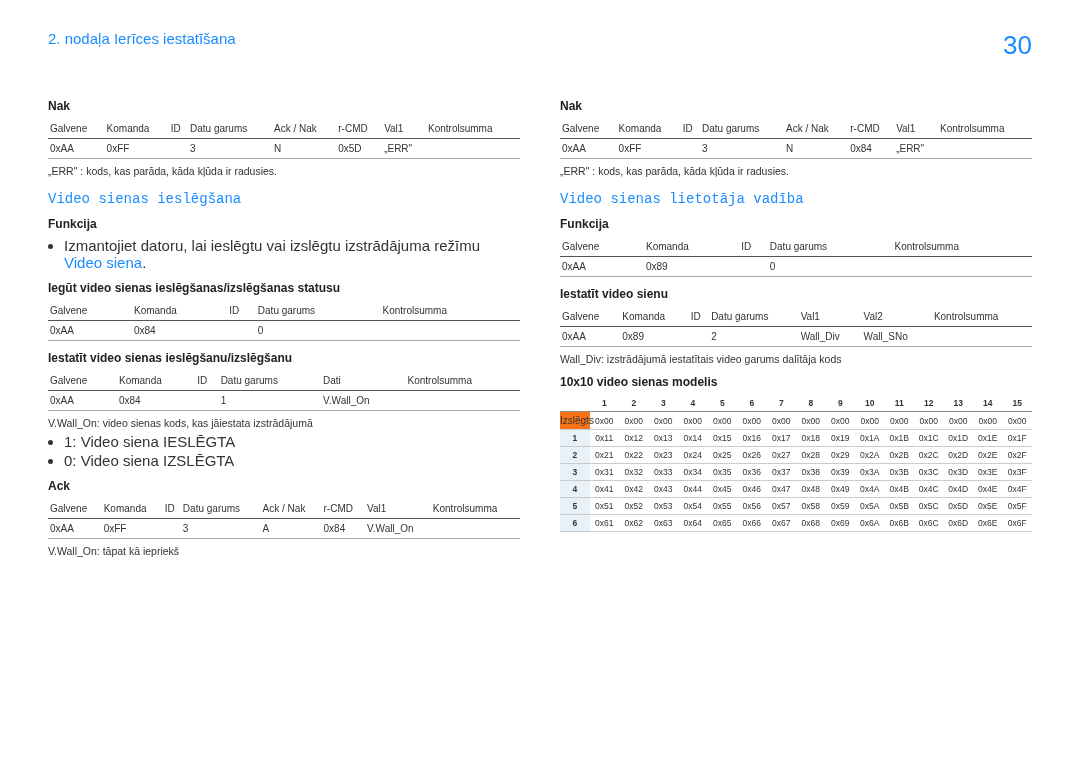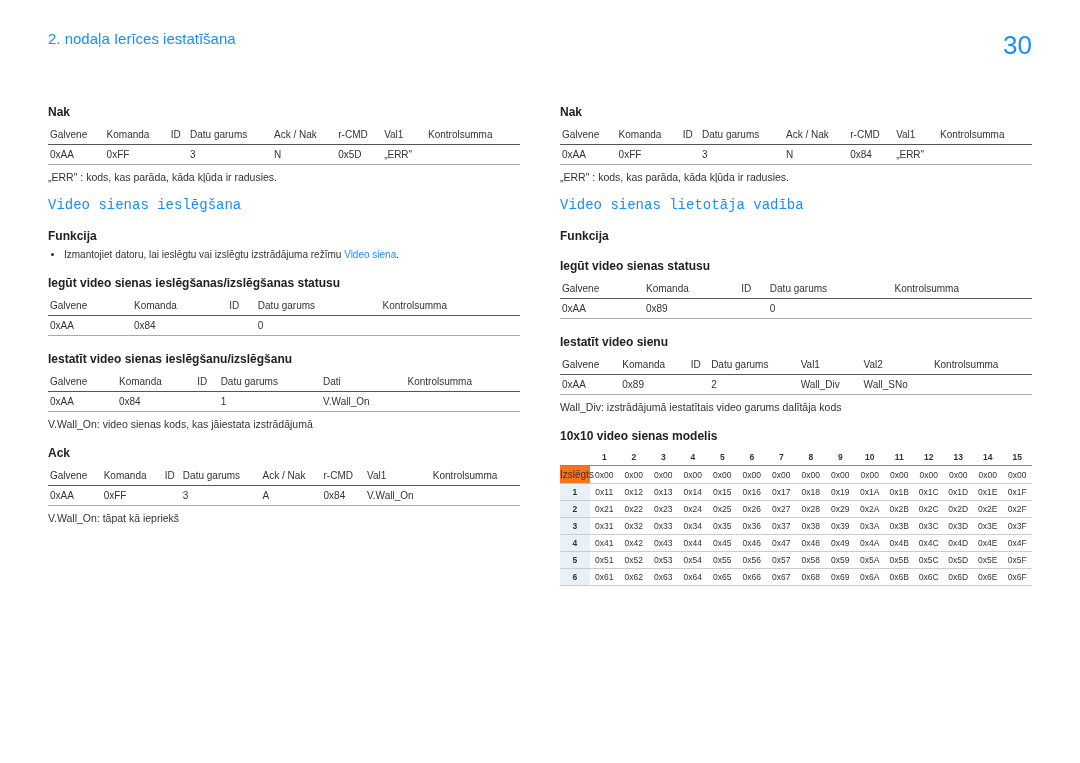--- a/index.html
+++ b/index.html
@@ -30,21 +30,21 @@
   }
   .columns {
     display: flex;
     gap: 40px;
   }
   .col { flex: 1; min-width: 0; }
   .section-title {
     font-weight: 600;
     font-size: 12px;
     color: #222;
-    margin: 16px 0 6px 0;
+    margin: 10px 0 6px 0;
   }
   .subsection {
     color: #1a8cff;
     font-size: 14px;
     font-weight: 500;
     margin: 14px 0 8px 0;
     font-family: Liberation Mono, monospace;
   }
   table {
     width: 100%;
@@ -62,21 +62,21 @@
   td {
     border-bottom: 1px solid #aaa;
     padding: 4px 2px;
   }
   .note {
     font-size: 10.5px;
     color: #333;
     margin: 4px 0;
   }
   ul { list-style: disc; padding-left: 16px; margin: 2px 0 6px 0; }
-  li { font-size: 10px; color: #333; margin-bottom: 2px; }
+  li { font-size: 15px; color: #333; margin-bottom: 2px; }
   .link-inline { color: #1a8cff; }
   .matrix-wrap { width: 100%; }
   .matrix {
     width: 100%;
     border-collapse: collapse;
     font-size: 8.5px;
     table-layout: fixed;
   }
   .matrix th, .matrix td {
     text-align: center;
@@ -182,20 +182,24 @@
             <td>0xAA</td>
             <td>0x84</td>
             <td></td>
             <td>1</td>
             <td>V.Wall_On</td>
             <td></td>
           </tr>
         </tbody>
     </table>
     <div class="note">V.Wall_On: video sienas kods, kas jāiestata izstrādājumā</div>
+    <ul id="lset-opts">
+        <li>1: Video siena IESLĒGTA</li>
+        <li>0: Video siena IZSLĒGTA</li>
+      </ul>
 
     <div class="section-title">Ack</div>
     <table>
       <thead>
           <tr id="lack-h">
             <th>Galvene</th>
             <th>Komanda</th>
             <th>ID</th>
             <th>Datu garums</th>
             <th>Ack / Nak</th>
@@ -247,21 +251,20 @@
             <td>„ERR"</td>
             <td></td>
           </tr>
         </tbody>
     </table>
     <div class="note">„ERR" : kods, kas parāda, kāda kļūda ir radusies.</div>
 
     <div class="subsection">Video sienas lietotāja vadība</div>
     <div class="section-title">Funkcija</div>
 
-    <div class="section-title">Iegūt video sienas statusu</div>
     <table>
       <thead>
           <tr id="rgs-h">
             <th>Galvene</th>
             <th>Komanda</th>
             <th>ID</th>
             <th>Datu garums</th>
             <th>Kontrolsumma</th>
           </tr>
         </thead>

